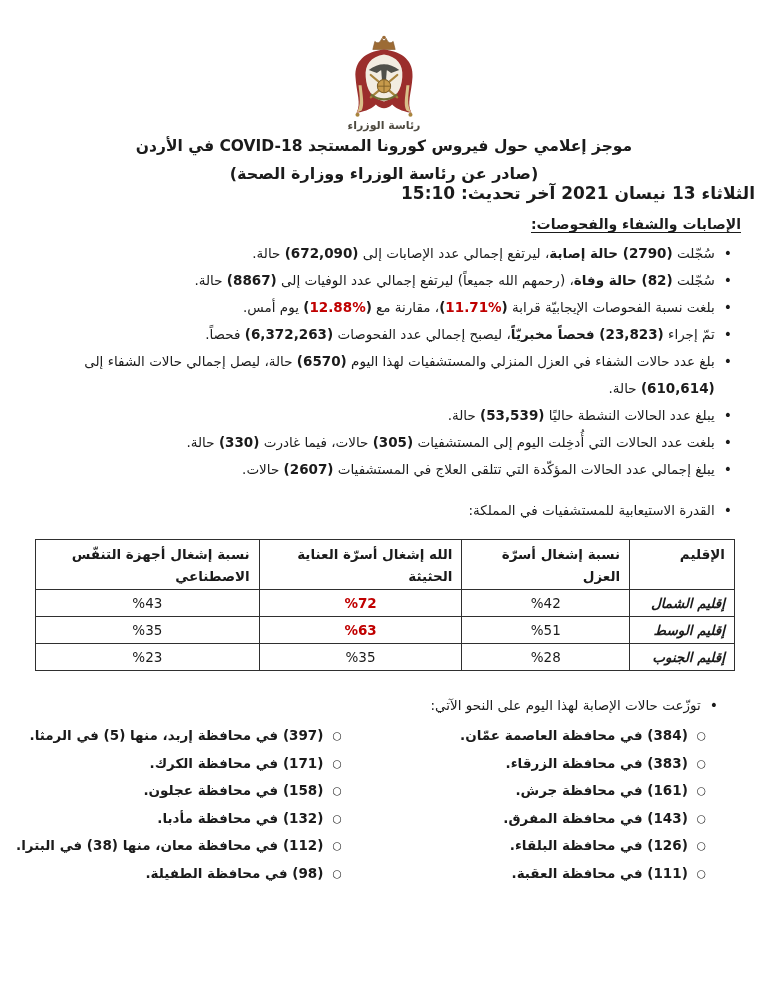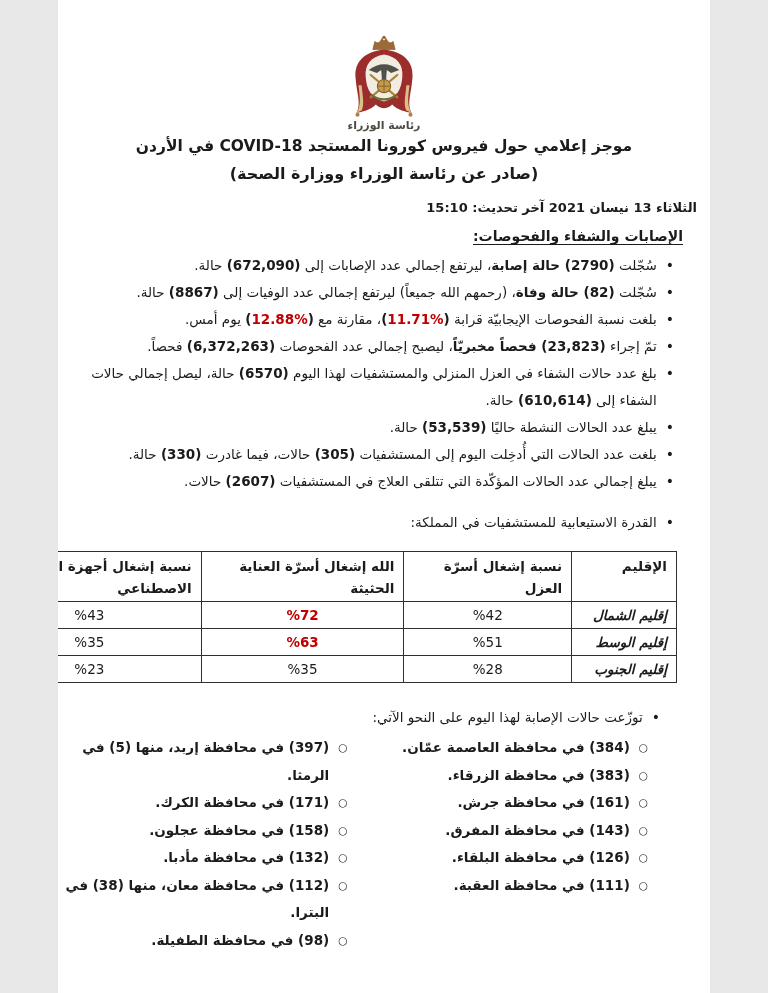--- a/index.html
+++ b/index.html
@@ -1,31 +1,31 @@
 <!DOCTYPE html>
 <html lang="ar"><head>
 <meta charset="utf-8">
 <style>
   :root{ --red:#c00000; --ink:#1b1b1b; --border:#2f2f2f; }
   *{ box-sizing:border-box; margin:0; padding:0; }
   html,body{ background:#e8e8e8; }
   .page{
-    width:652px; height:993px; margin:0 auto; background:#ffffff;
+    width:768px; height:993px; margin:0 auto; background:#ffffff;
     direction:rtl; font-family:"DejaVu Sans","Liberation Sans",sans-serif;
     color:var(--ink); overflow:hidden; position:relative;
   }
   
   .logo{ display:flex; flex-direction:column; align-items:center; padding-top:34px; }
   .logo-caption{
     font-size:11px; font-weight:bold; color:#4e4a40; margin-top:1px; letter-spacing:1px;
   }
   
   .title{ font-size:15.5px; font-weight:bold; text-align:center; margin-top:5px; }
   .subtitle{ font-size:16px; font-weight:bold; text-align:center; margin-top:9px; }
-  .dateline{ font-size:13px; font-weight:bold; text-align:right; padding-right:13px; margin-top:17px; }
+  .dateline{ font-size:17px; font-weight:bold; text-align:right; padding-right:13px; }
   .section-title{ font-size:14px; font-weight:bold; padding-right:27px; margin-top:13px; }
   .section-title .us{ text-decoration:underline; text-underline-offset:3px; }
   
   .bullet-list{ list-style:none; margin-top:8px; padding:0 36px 0 22px; }
   .bullet-list li{ display:flex; gap:9px; font-size:13.5px; line-height:27px; align-items:flex-start; }
   .bullet-list .mk{ flex:0 0 auto; font-size:14px; line-height:27px; }
   .bullet-list .btext{ flex:1 1 auto; }
   .mt{ margin-top:14px; }
   .mt2{ margin-top:21px; padding-right:50px; }
   .bseg{ font-weight:bold; }

